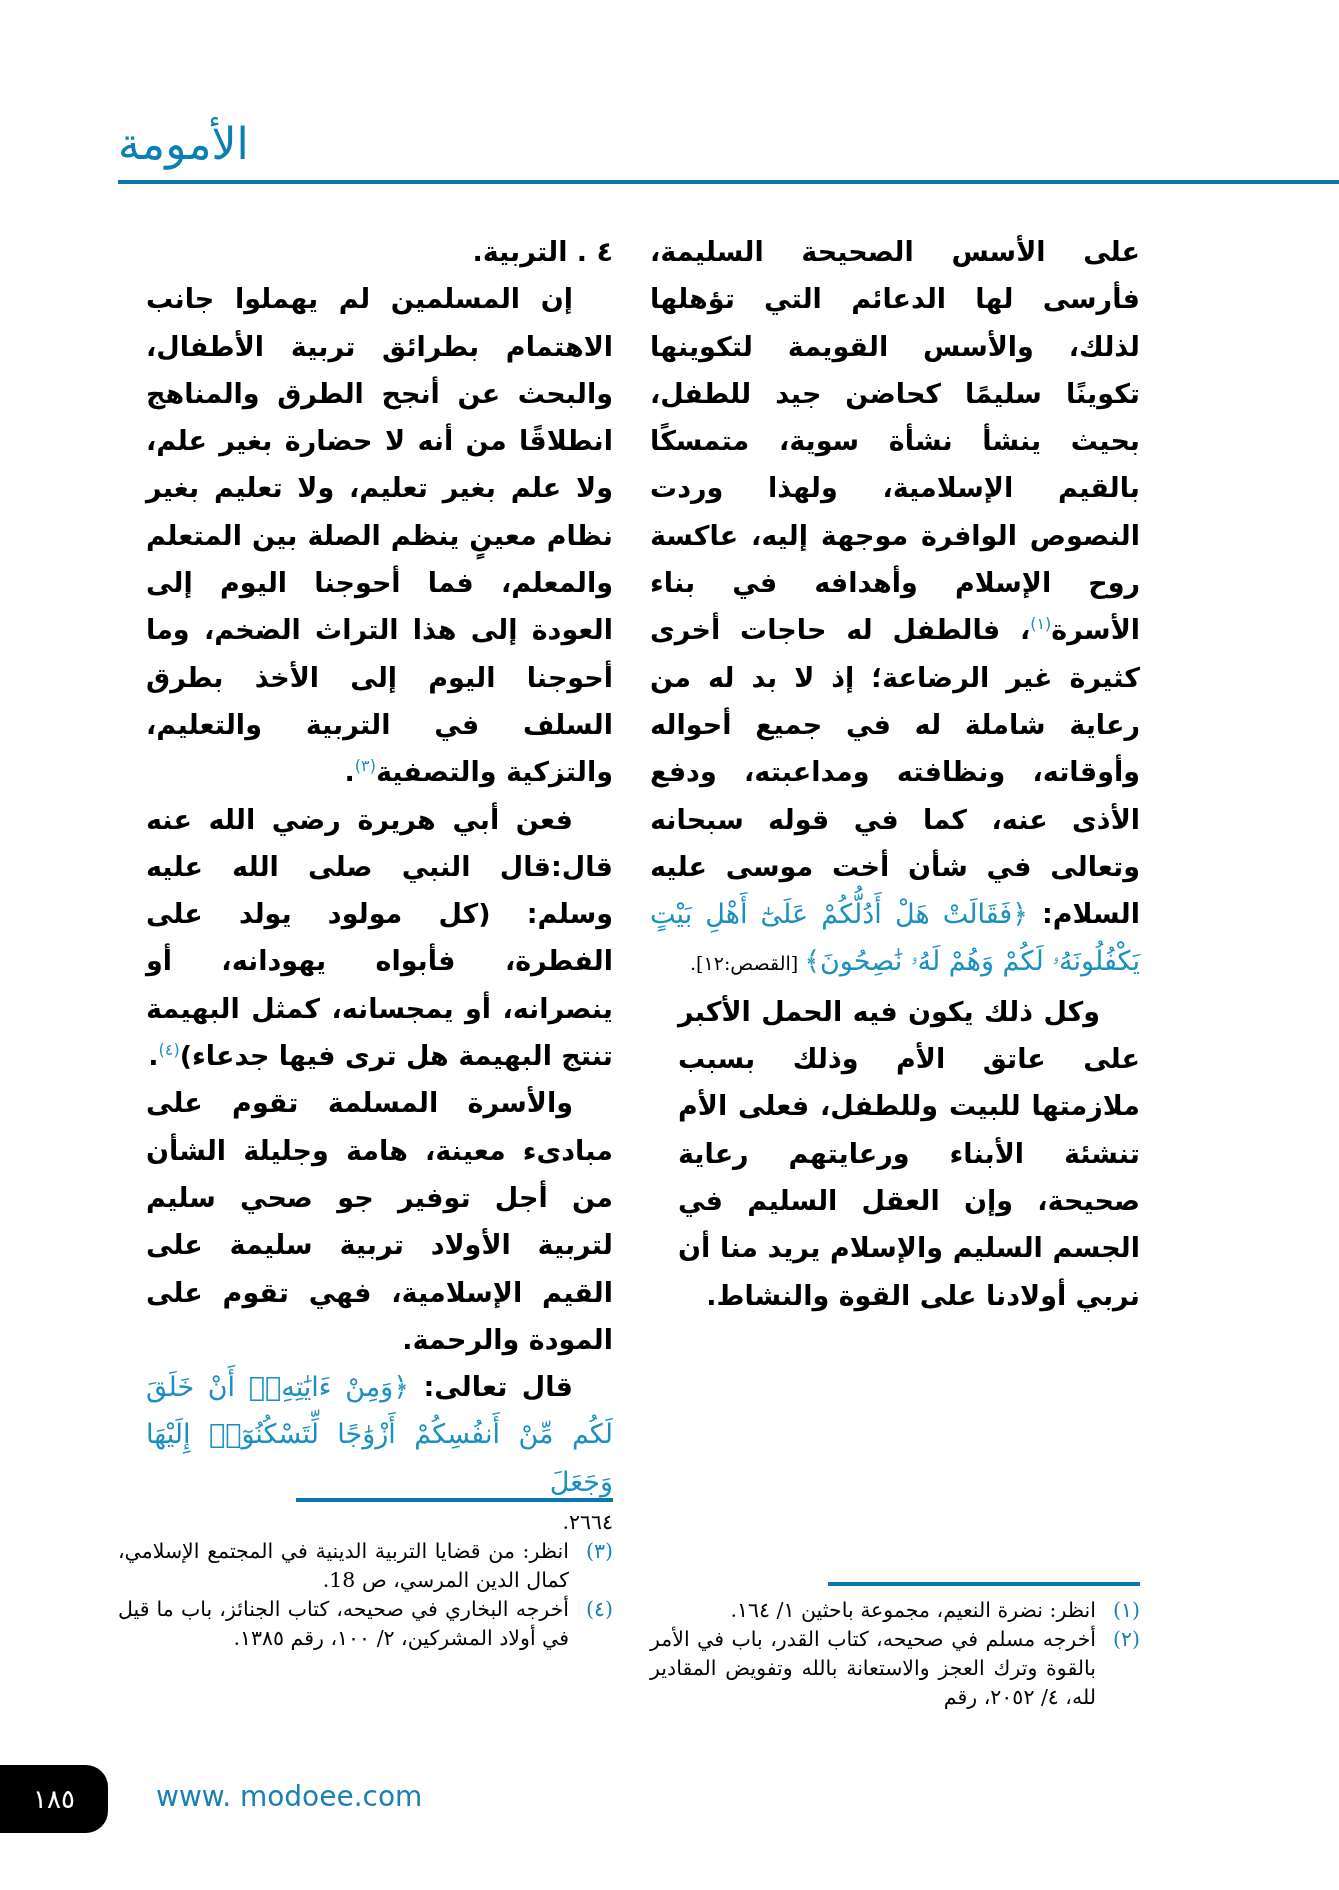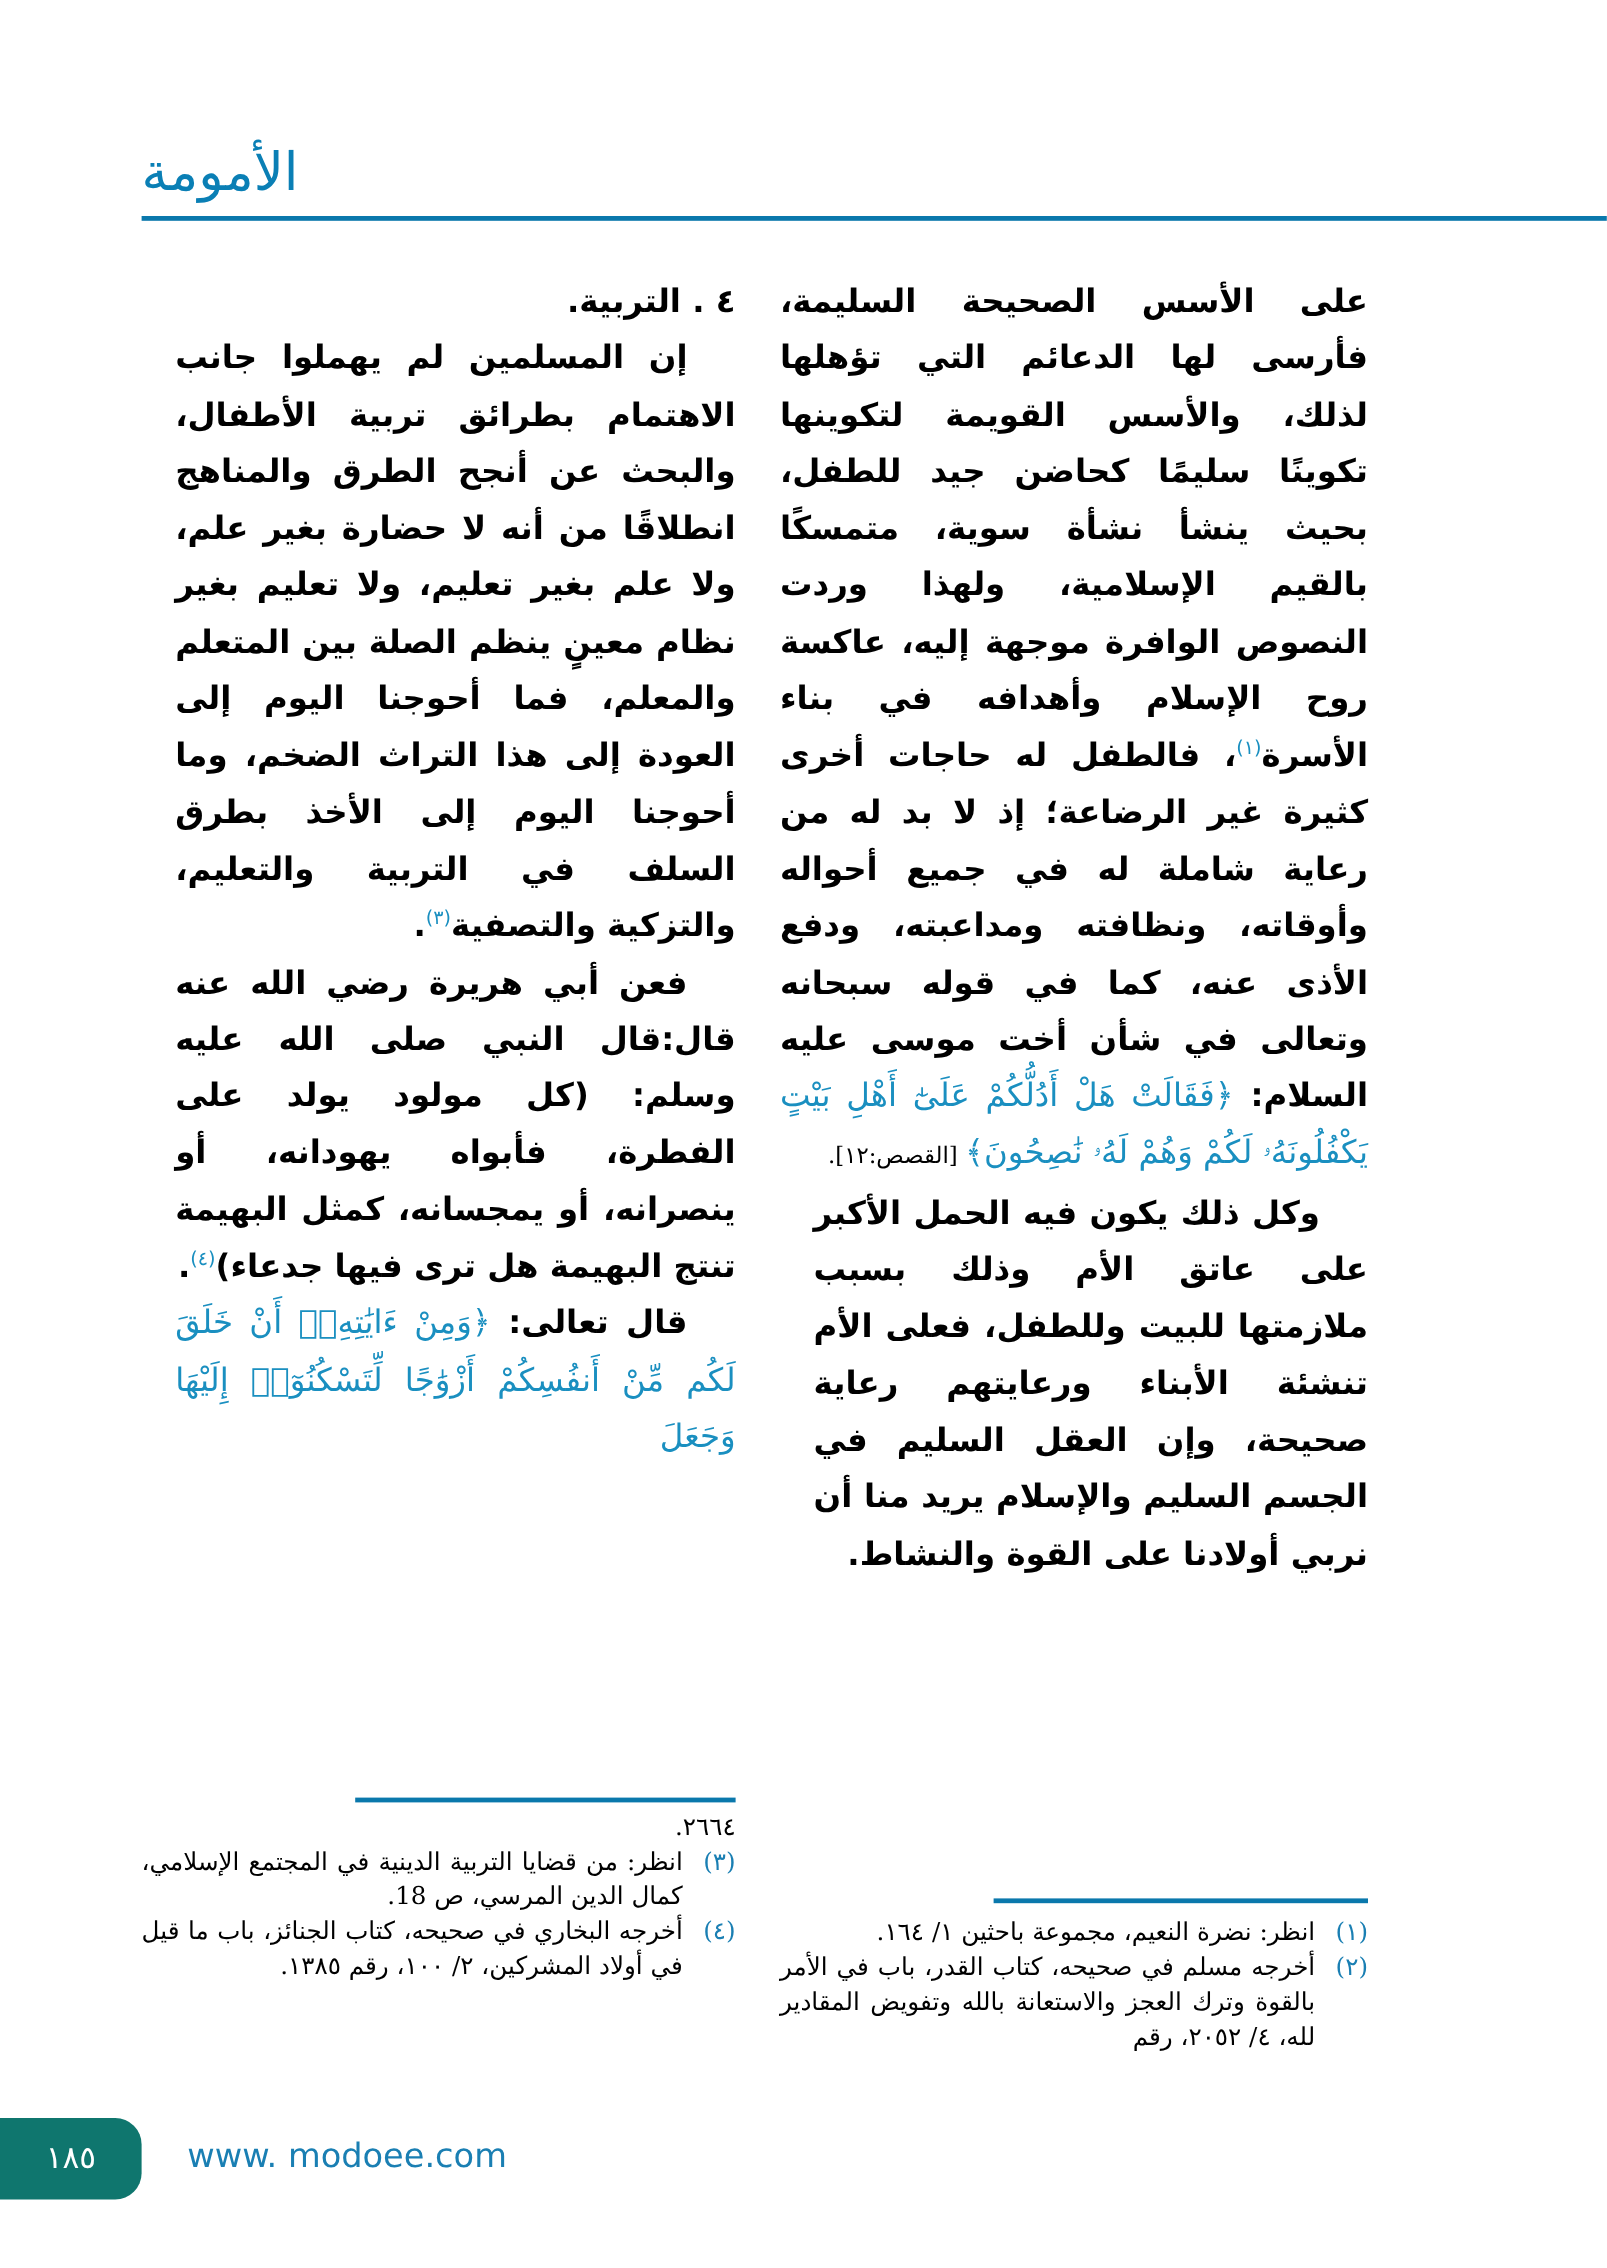--- a/index.html
+++ b/index.html
@@ -40,22 +40,22 @@
     font-family: "DejaVu Serif", serif; font-size: 20.5px; line-height: 29px;
     text-align: justify;
   }
   .footnotes.right { left: 650px; width: 490px; top: 1596px; }
   .footnotes.left  { left: 118px; width: 495px; top: 1508px; }
   .fn-item { display: flex; flex-direction: row; align-items: flex-start; margin: 0; }
   .fn-num { color: #1a7fb3; flex: 0 0 auto; min-width: 44px; }
   .fn-text { flex: 1 1 auto; text-align: justify; text-align-last: right; }
   .fn-cont { text-align: right; }
   .page-badge {
-    position: absolute; left: 0; top: 1765px; width: 118px; height: 68px;
-    background: #0f766e; border-radius: 0 22px 22px 0;
+    position: absolute; left: 0; top: 1765px; width: 108px; height: 68px;
+    background: #000000; border-radius: 0 22px 22px 0;
     display: flex; align-items: center; justify-content: center;
     color: #ffffff; font-family: "DejaVu Sans", sans-serif; font-size: 26px;
   }
   .site-url {
     position: absolute; left: 156px; top: 1780px;
     color: #1a7fb3; font-family: "DejaVu Sans", sans-serif; font-size: 28px;
   }
 </style>
 </head>
 <body>
@@ -76,20 +76,21 @@
   <div class="fn-item">
     <span class="fn-num">(٢)</span>
     <span class="fn-text">أخرجه مسلم في صحيحه، كتاب القدر، باب في الأمر بالقوة وترك العجز والاستعانة بالله وتفويض المقادير لله، ٤/ ٢٠٥٢، رقم</span>
   </div>
 </div>
 
 <div class="column col-left">
   <p class="heading">٤ . التربية.</p>
   <p class="para indent"><span>إن المسلمين لم يهملوا جانب الاهتمام بطرائق تربية الأطفال، والبحث عن أنجح الطرق والمناهج انطلاقًا من أنه لا حضارة بغير علم، ولا علم بغير تعليم، ولا تعليم بغير نظام معينٍ ينظم الصلة بين المتعلم والمعلم، فما أحوجنا اليوم إلى العودة إلى هذا التراث الضخم، وما أحوجنا اليوم إلى الأخذ بطرق السلف في التربية والتعليم، والتزكية والتصفية</span><span class="fn-mark">(٣)</span><span>.</span></p>
   <p class="para indent"><span>فعن أبي هريرة رضي الله عنه قال:قال النبي صلى الله عليه وسلم: (كل مولود يولد على الفطرة، فأبواه يهودانه، أو ينصرانه، أو يمجسانه، كمثل البهيمة تنتج البهيمة هل ترى فيها جدعاء)</span><span class="fn-mark">(٤)</span><span>.</span></p>
+  <p class="para indent"><span>والأسرة المسلمة تقوم على مبادىء معينة، هامة وجليلة الشأن من أجل توفير جو صحي سليم لتربية الأولاد تربية سليمة على القيم الإسلامية، فهي تقوم على المودة والرحمة.</span></p>
   <p class="para indent"><span>قال تعالى: </span><span class="ornament">﴿</span><span class="quran">وَمِنْ ءَايَٰتِهِۦٓ أَنْ خَلَقَ لَكُم مِّنْ أَنفُسِكُمْ أَزْوَٰجًا لِّتَسْكُنُوٓا۟ إِلَيْهَا وَجَعَلَ</span></p>
 </div>
 <div class="fn-rule left"></div>
 <div class="footnotes left">
   <div class="fn-cont">٢٦٦٤.</div>
   <div class="fn-item">
     <span class="fn-num">(٣)</span>
     <span class="fn-text">انظر: من قضايا التربية الدينية في المجتمع الإسلامي، كمال الدين المرسي، ص 18.</span>
   </div>
   <div class="fn-item">

